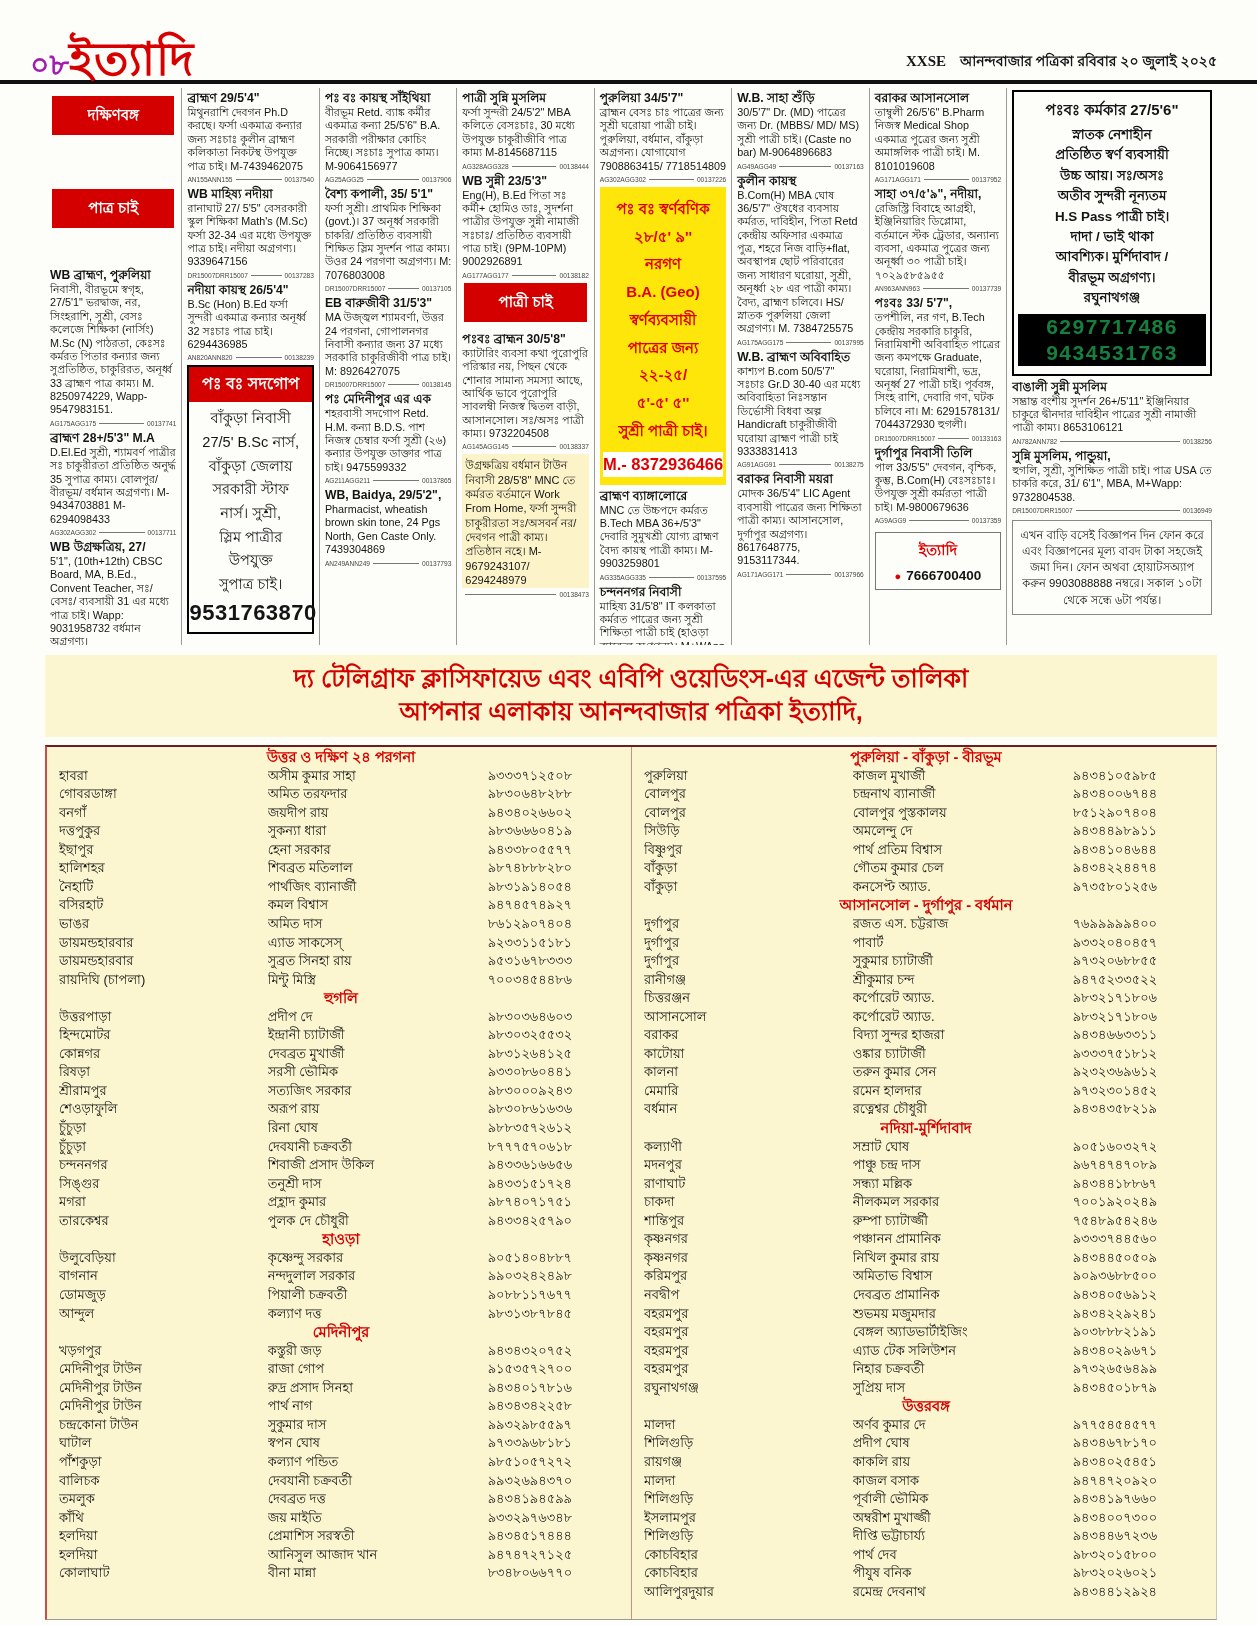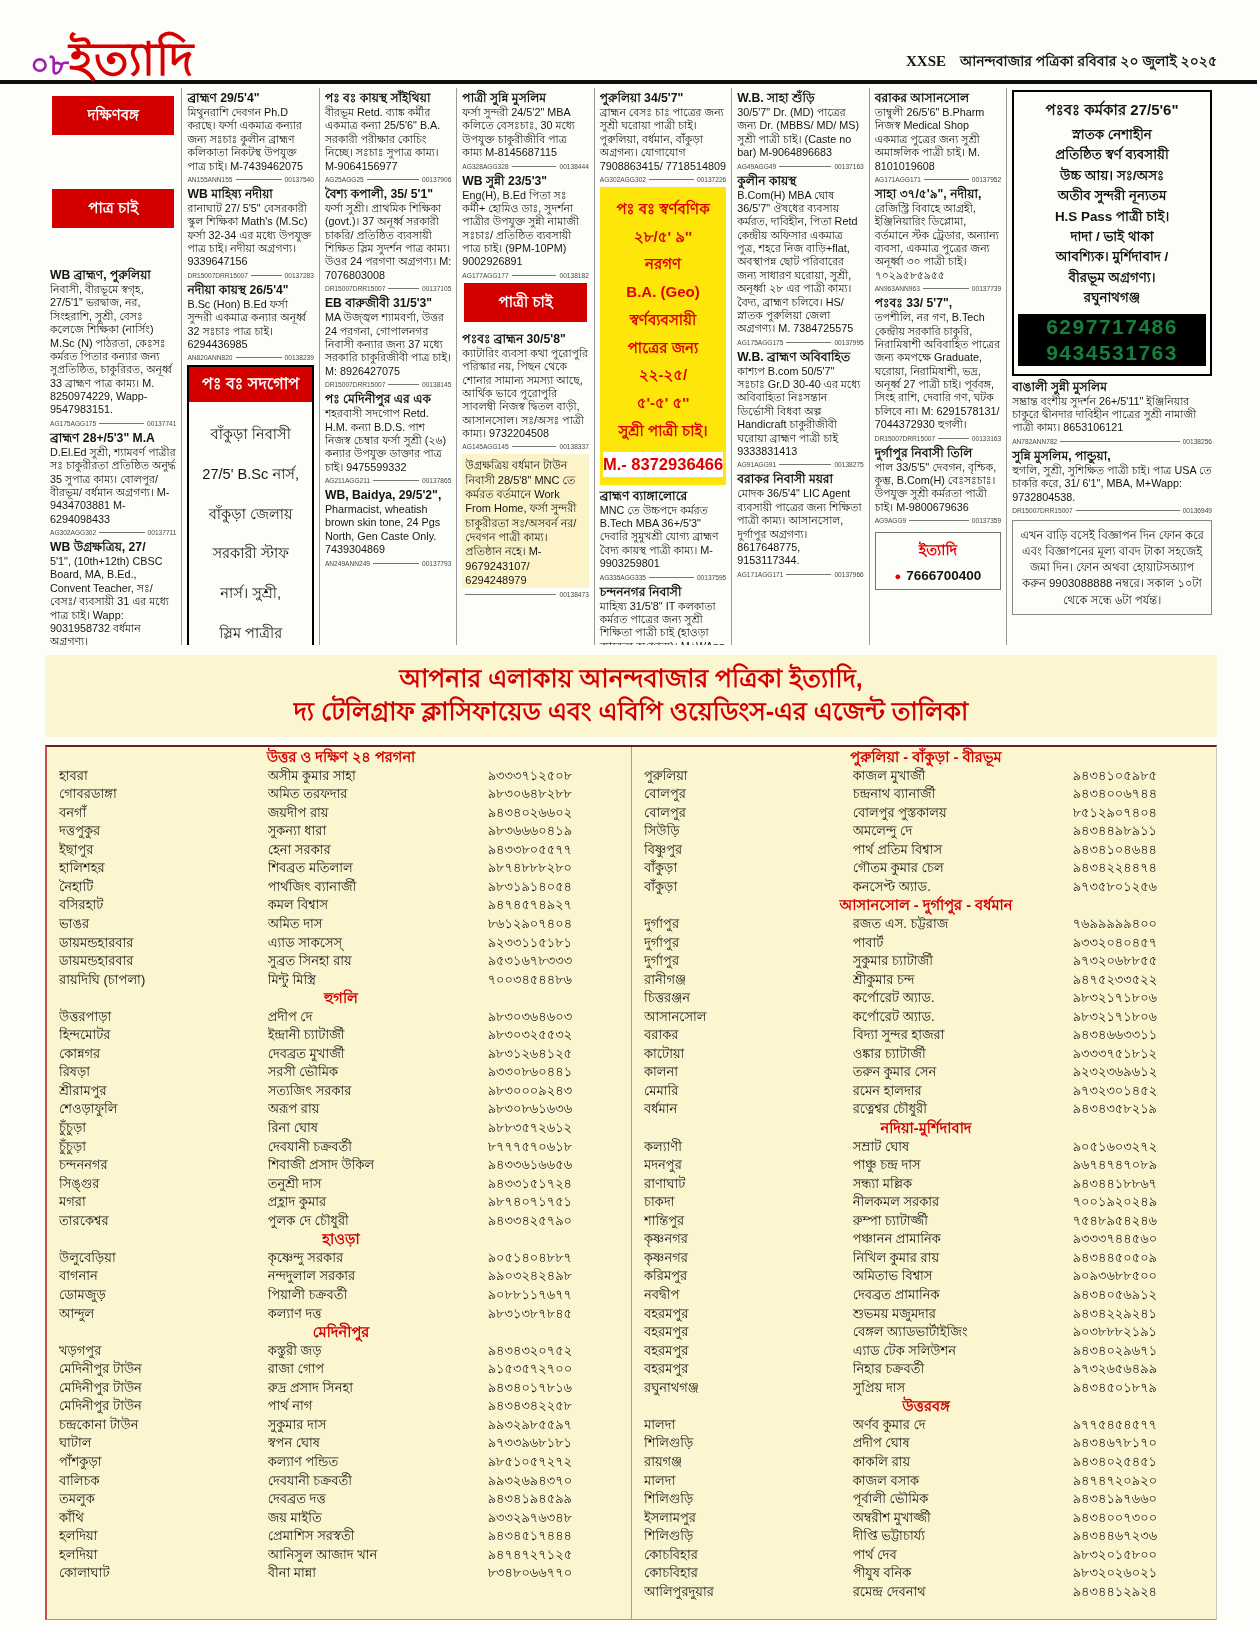--- a/index.html
+++ b/index.html
@@ -19,21 +19,21 @@
   .redlabel{background:#d40000;color:#fff;text-align:center;font-weight:bold;font-size:15px;padding:7px 2px;margin:4px 2px 10px 2px;}
   .redlabel.gap-big{margin-top:6px;margin-bottom:54px;}
   .redlabel.gap-med{margin-bottom:40px;}
   .ad h4{font-size:12.2px;margin:1px 0 1px 0;line-height:1.15;}
   .ad p{font-size:10.8px;line-height:1.24;margin:0;}
   .code{display:flex;align-items:center;font-size:6.6px;color:#444;margin:3px 0 4px 0;}
   .code .dash{flex:1;border-top:1px solid #777;margin:0 3px;}
   
   .nursebox{border:2px solid #000;margin-top:4px;text-align:center;}
   .nursebox .head{background:#d40000;color:#fff;font-weight:bold;font-size:16px;padding:4px 0;}
-  .nursebox .bl{font-size:14.6px;line-height:1.62;padding:0 6px;margin-top:16px;}
+  .nursebox .bl{font-size:14.6px;line-height:1.62;padding:0 6px;}
   .nursebox .lines{padding:5px 0 2px 0;}
   .nursebox .phone{font-size:22px;font-weight:bold;padding:2px 0 6px 0;letter-spacing:.5px;}
   
   .goldbox{background:#ffe60a;text-align:center;padding:8px 2px 8px 2px;margin:2px 0 4px 0;}
   .goldbox .gl{color:#e00000;font-weight:bold;font-size:15px;line-height:1.85;}
   .goldbox .phone{background:#fff;color:#e00000;font-weight:bold;font-size:16.5px;margin:7px 1px 0 1px;padding:3px 0;}
   
   .yellowad{background:#fdf3c9;padding:4px 3px 1px 3px;margin-top:2px;}
   .yellowad p{font-size:11px;line-height:1.3;margin:0;}
   
@@ -379,22 +379,22 @@
             <span>DR15007DRR15007</span>
             <span class="dash"></span>
             <span>00136949</span>
           </div>
         </div>
         <div class="noticebox">এখন বাড়ি বসেই বিজ্ঞাপন দিন ফোন করে এবং বিজ্ঞাপনের মূল্য বাবদ টাকা সহজেই জমা দিন। ফোন অথবা হোয়াটসঅ্যাপ করুন 9903088888 নম্বরে। সকাল ১০টা থেকে সন্ধে ৬টা পর্যন্ত।</div>
       </div>
     </div>
 
   <div class="banner">
+    <div>দ্য টেলিগ্রাফ ক্লাসিফায়েড এবং এবিপি ওয়েডিংস-এর এজেন্ট তালিকা</div>
     <div>আপনার এলাকায় আনন্দবাজার পত্রিকা ইত্যাদি,</div>
-    <div>দ্য টেলিগ্রাফ ক্লাসিফায়েড এবং এবিপি ওয়েডিংস-এর এজেন্ট তালিকা</div>
   </div>
 
   <div class="agent-table">
     <div class="half">
         <div class="sec-header">উত্তর ও দক্ষিণ ২৪ পরগনা</div>
         <div class="agent-row">
           <span>হাবরা</span>
           <span>অসীম কুমার সাহা</span>
           <span>৯৩৩৩৭১২৫০৮</span>
         </div>

